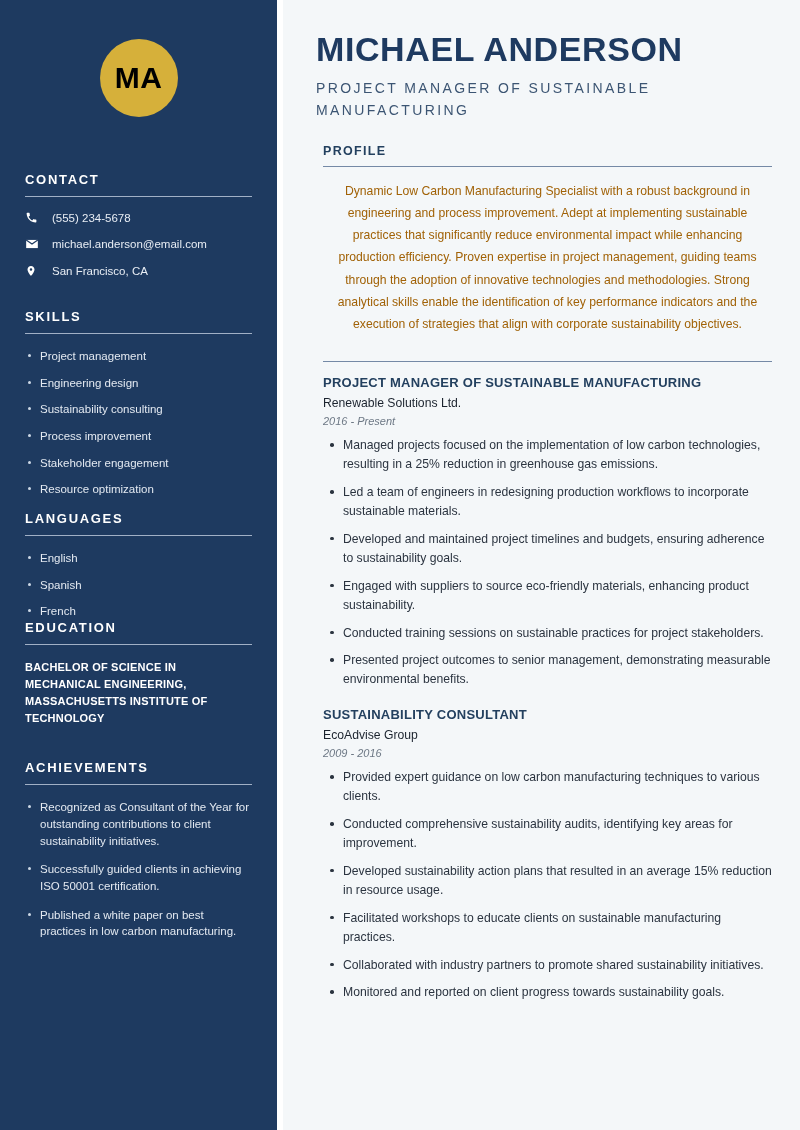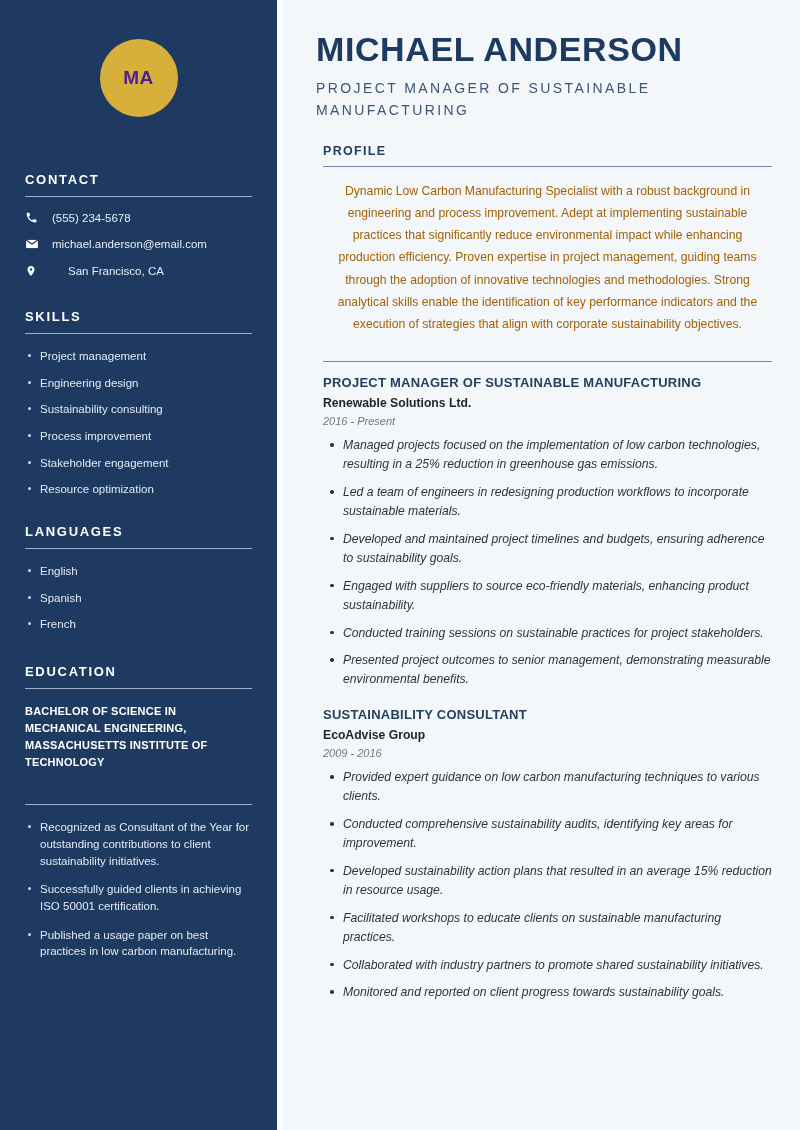--- a/index.html
+++ b/index.html
@@ -38,31 +38,31 @@
   }
 
   .avatar {
     width: 78px;
     height: 78px;
     border-radius: 50%;
     background: #d6b03a;
     display: flex;
     align-items: center;
     justify-content: center;
-    color: #4c1d95;
-    font-size: 19px;
+    color: #000000;
+    font-size: 30px;
     font-weight: bold;
     letter-spacing: 0.5px;
   }
 
   .side-section { margin-top: 0; }
   .side-section.contact   { margin-top: 55px; }
   .side-section.skills    { margin-top: 31px; }
-  .side-section.languages { margin-top: 26px; }
-  .side-section.education { margin-top: 31px; }
+  .side-section.languages { margin-top: 13px; }
+  .side-section.education { }
   .side-section.achievements { margin-top: 33px; }
 
   .side-heading {
     font-size: 13px;
     font-weight: bold;
     letter-spacing: 1.7px;
     color: #ffffff;
     text-transform: uppercase;
     padding-bottom: 9px;
   }
@@ -74,21 +74,21 @@
     margin-bottom: 14px;
   }
 
   .contact-row {
     display: flex;
     align-items: center;
     margin-bottom: 13px;
     font-size: 11.5px;
     color: #e8edf4;
   }
-  .contact-row:last-child { margin-bottom: 10px; gap: 16px; }
+  .contact-row:last-child { margin-bottom: 10px; }
 
   .contact-icon {
     width: 20px;
     min-width: 20px;
     display: flex;
     align-items: center;
     justify-content: flex-start;
     margin-right: 7px;
   }
   .contact-icon svg { display: block; fill: #ffffff; }
@@ -192,33 +192,33 @@
     font-size: 13px;
     font-weight: bold;
     color: #23405f;
     letter-spacing: 0.25px;
     text-transform: uppercase;
     margin-bottom: 6px;
   }
 
   .job-company {
     font-size: 12.2px;
-    font-weight: bold;
+    font-weight: normal;
     color: #1b232e;
     margin-bottom: 5px;
   }
 
   .job-dates {
     font-size: 11px;
     font-style: italic;
     color: #6d7885;
     margin-bottom: 9px;
   }
 
-  .job-list { list-style: none; font-style: italic; }
+  .job-list { list-style: none; }
 
   .job-list li {
     position: relative;
     padding-left: 20px;
     font-size: 12.2px;
     line-height: 1.55;
     color: #2b3440;
     margin-bottom: 9px;
   }
   .job-list li:last-child { margin-bottom: 0; }
@@ -301,25 +301,26 @@
       </ul>
     </section>
 
     <section class="side-section education">
       <div class="side-heading">EDUCATION</div>
       <div class="side-rule"></div>
       <div class="education-text">BACHELOR OF SCIENCE IN MECHANICAL ENGINEERING, MASSACHUSETTS INSTITUTE OF TECHNOLOGY</div>
     </section>
 
     <section class="side-section achievements">
+      <div class="side-heading">ACHIEVEMENTS</div>
       <div class="side-rule"></div>
       <ul class="side-list wrapped">
         <li>Recognized as Consultant of the Year for outstanding contributions to client sustainability initiatives.</li>
         <li>Successfully guided clients in achieving ISO 50001 certification.</li>
-        <li>Published a usage paper on best practices in low carbon manufacturing.</li>
+        <li>Published a white paper on best practices in low carbon manufacturing.</li>
       </ul>
     </section>
 
   </aside>
 
   <div class="gap"></div>
 
   <main class="main">
 
     <h1 class="name">MICHAEL ANDERSON</h1>

